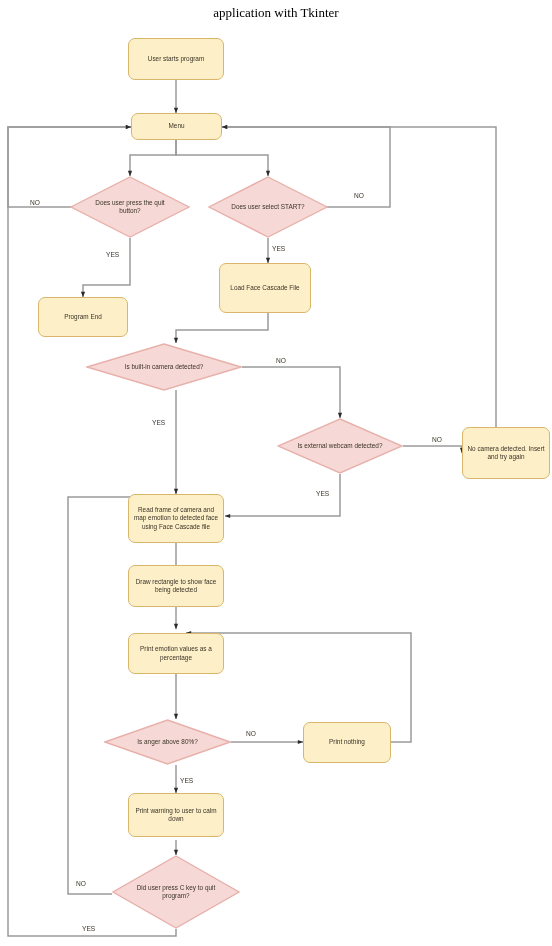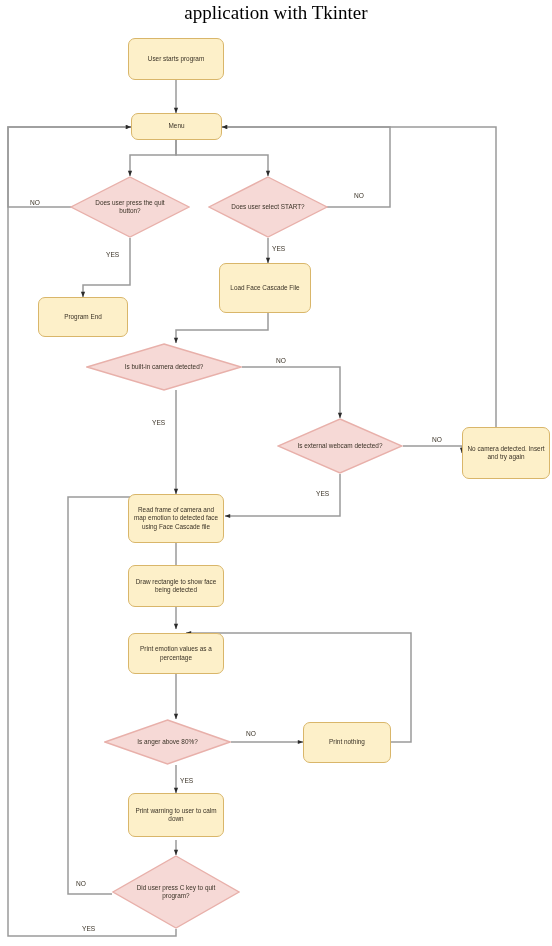--- a/index.html
+++ b/index.html
@@ -1,20 +1,20 @@
 <!DOCTYPE html>
 <html><head>
 <meta charset="utf-8">
 <style>
   html,body{margin:0;padding:0;background:#ffffff;}
   body{width:552px;height:946px;position:relative;overflow:hidden;
        font-family:"Liberation Sans",sans-serif;}
   #canvas{position:absolute;left:0;top:0;width:552px;height:946px;}
   .title{position:absolute;left:0;top:0;width:552px;text-align:center;
-         font-family:"Liberation Serif",serif;font-size:19px;color:#000;
+         font-family:"Liberation Serif",serif;font-size:13px;color:#000;
          line-height:26px;}
   .node{position:absolute;box-sizing:border-box;display:flex;
         align-items:center;justify-content:center;text-align:center;
         color:#3a3226;}
   .proc{background:#fdf0c9;border:1.2px solid #d9b66a;border-radius:7px;
         font-size:6.4px;line-height:8.4px;padding:2px 4px;}
   .dec-wrap{position:absolute;}
   .dec-lbl{position:absolute;left:0;top:0;width:100%;height:100%;
            display:flex;align-items:center;justify-content:center;
            text-align:center;font-size:6.4px;line-height:8.4px;

